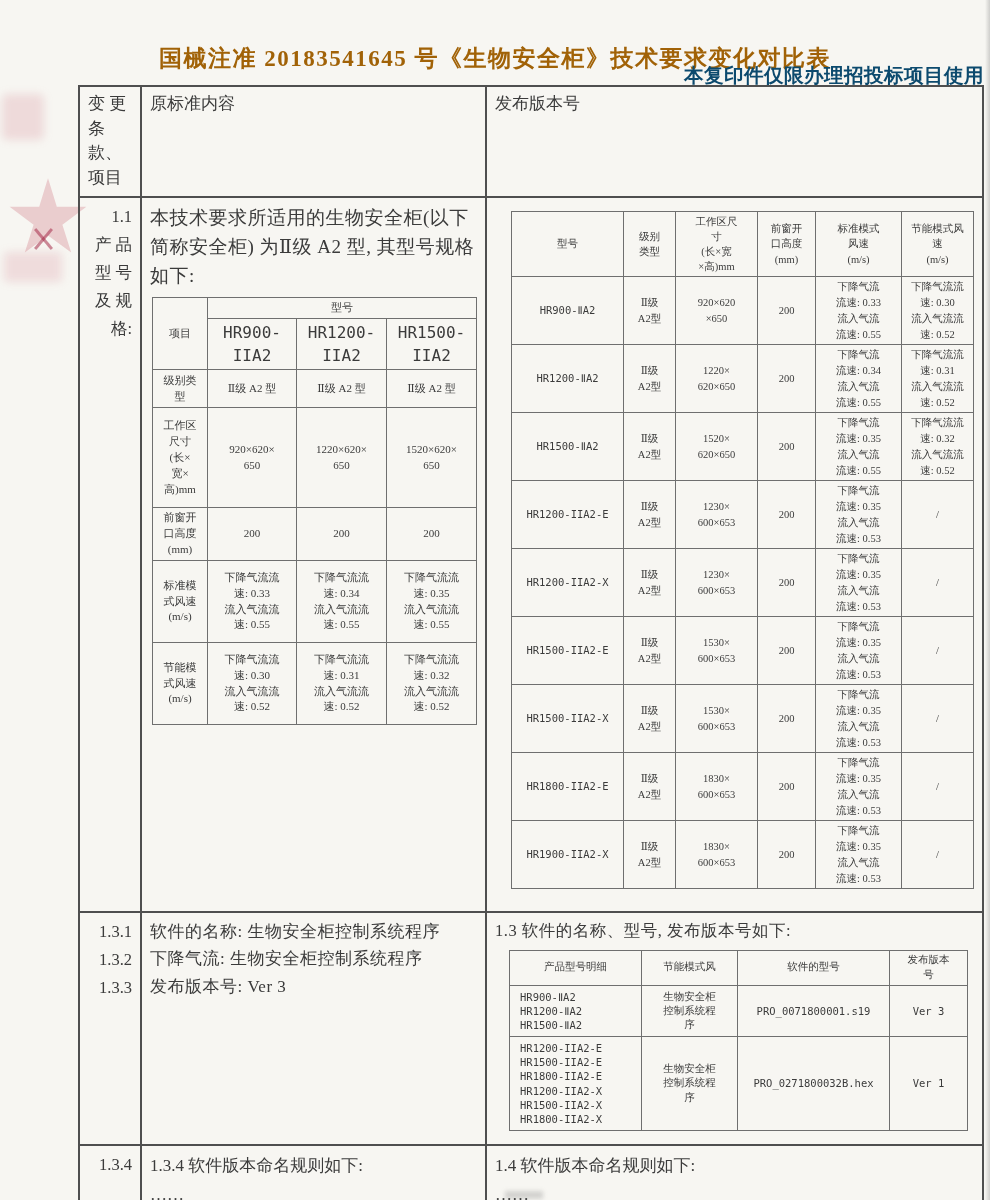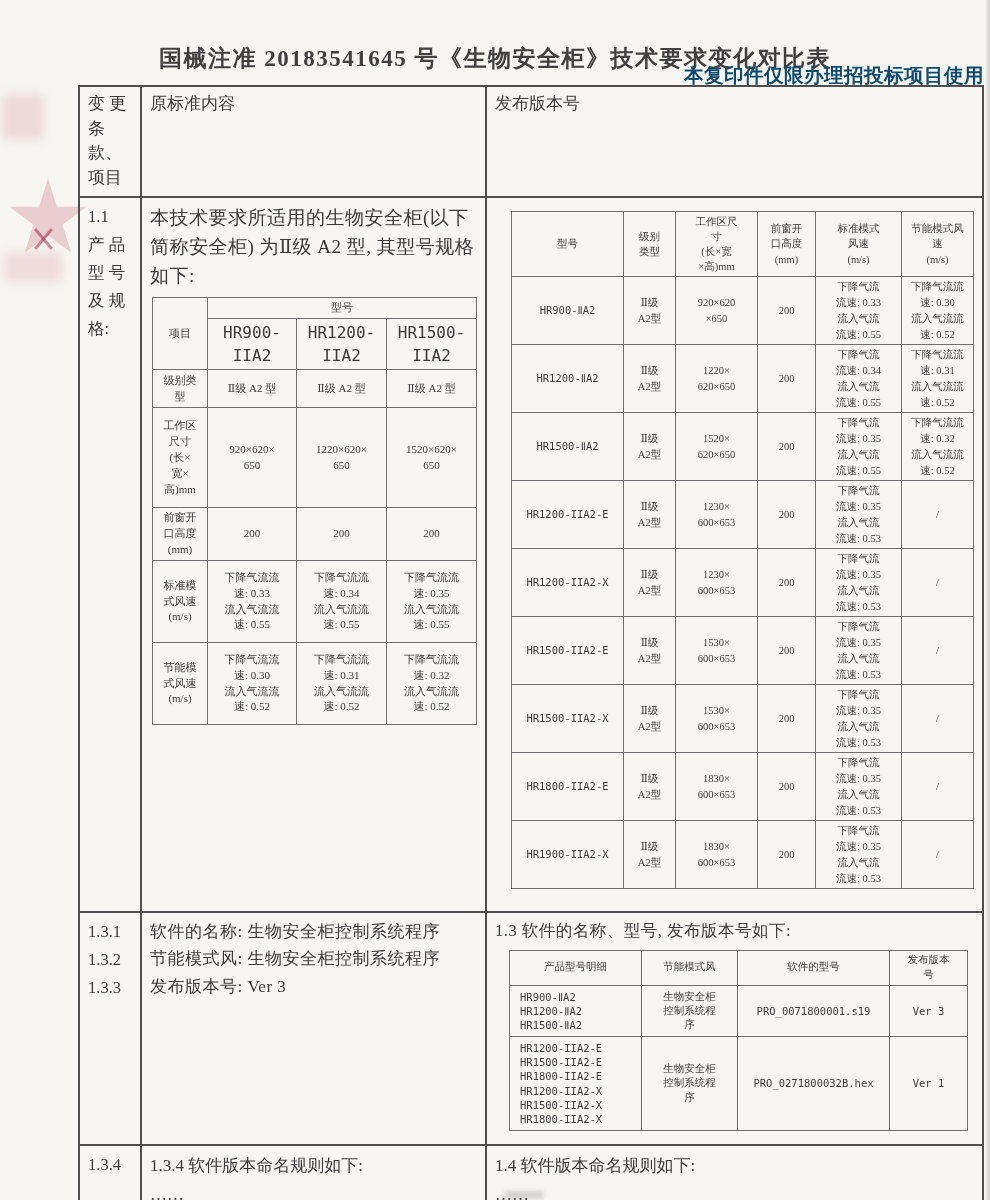--- a/index.html
+++ b/index.html
@@ -6,34 +6,34 @@
   html,body { margin:0; padding:0; }
   body {
     width:990px; height:1200px; position:relative; overflow:hidden;
     background:#f7f6f2;
     font-family:"Liberation Serif","DejaVu Serif",serif;
     color:#3b3b3b;
   }
   .scan-edge { position:absolute; right:0; top:0; width:5px; height:100%;
     background:linear-gradient(to left, rgba(140,140,140,.38), rgba(140,140,140,0)); }
   .title { position:absolute; top:28px; left:0; width:100%; text-align:center;
-    font-size:23px; font-weight:bold; letter-spacing:1.5px; color:#404040; }
+    font-size:23px; font-weight:bold; letter-spacing:1.5px; color:#a16207; }
   .copy-note { position:absolute; top:62px; right:6px; z-index:3;
     font-size:19.5px; font-weight:bold; color:#0c4a6e; letter-spacing:.5px; }
 
   
   table { border-collapse:collapse; table-layout:fixed; }
   .main { position:absolute; left:78px; top:85px; width:904px; }
   .main > tbody > tr > td { border:2px solid #4f4f4f; vertical-align:top; padding:5px 8px; }
   .rh > td   { height:75px; }
   .r11 > td  { height:715px; }
   .r13 > td  { height:233px;margin-left:40px; }
   .r134 > td { height:57px; }
   .hcell { font-size:17px; line-height:1.45; white-space:pre-line; }
-  .clause-cell { font-size:16.5px; line-height:1.7; white-space:pre-line; padding-top:7px; }
+  .clause-cell { font-size:16.5px; line-height:1.7; white-space:pre-line; padding-top:7px;text-align:right; }
   .para { font-size:19px; line-height:1.55; letter-spacing:.5px; margin:0 0 4px 0; white-space:pre-line; }
   .soft-line { font-size:17px; line-height:1.62; margin:0; letter-spacing:.5px; }
   .dots-block { font-size:17px; line-height:1.75; white-space:pre-line; margin:0; }
 
   
   .inner td, .inner th { border:1.5px solid #6f6f6f; text-align:center; vertical-align:middle;
     white-space:pre-line; font-weight:normal; padding:2px 1px; }
   .mono { font-family:"DejaVu Sans Mono","Liberation Mono",monospace; }
 
   
@@ -349,21 +349,21 @@
         </table>
       </td>
     </tr>
 
     <tr class="r13">
       <td class="clause-cell">1.3.1
 1.3.2
 1.3.3</td>
       <td>
         <p class="soft-line">软件的名称: 生物安全柜控制系统程序</p>
-        <p class="soft-line">节能模式风: 生物安全柜控制系统程序</p>
+        <p class="soft-line">下降气流: 生物安全柜控制系统程序</p>
         <p class="soft-line">发布版本号: Ver 3</p>
       </td>
       <td>
         <p class="para" style="font-size:16.5px">1.3 软件的名称、型号, 发布版本号如下:</p>
         <table class="inner soft">
           <colgroup>
               <col style="width:132px">
               <col style="width:96px">
               <col style="width:152px">
               <col style="width:78px">

